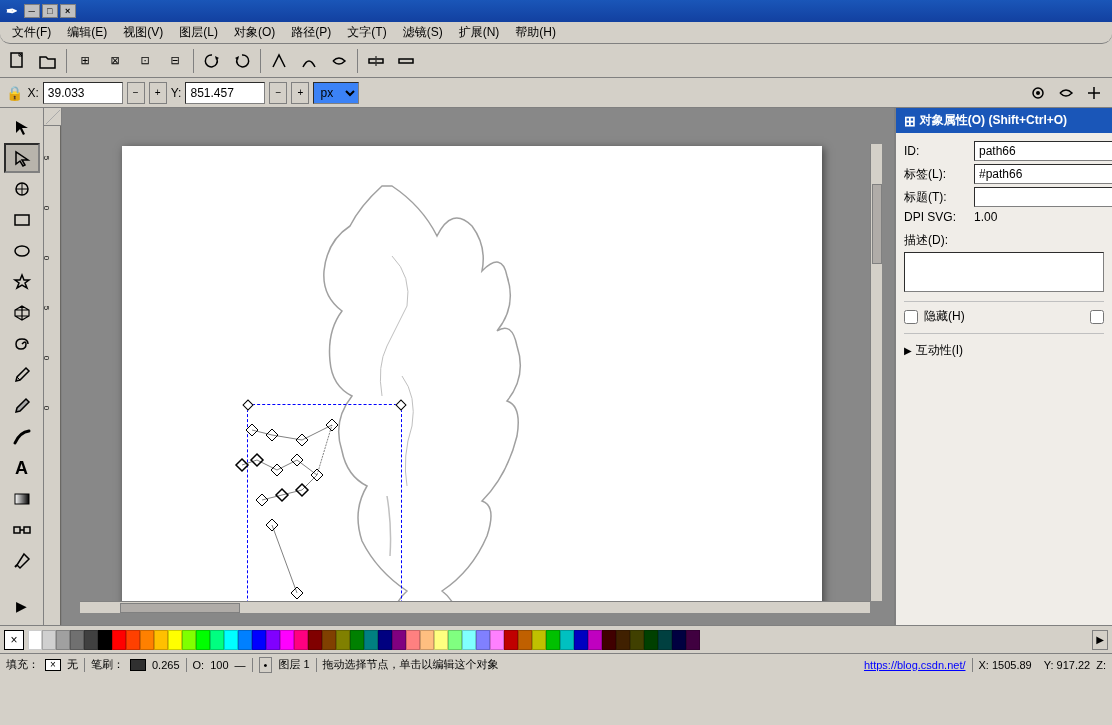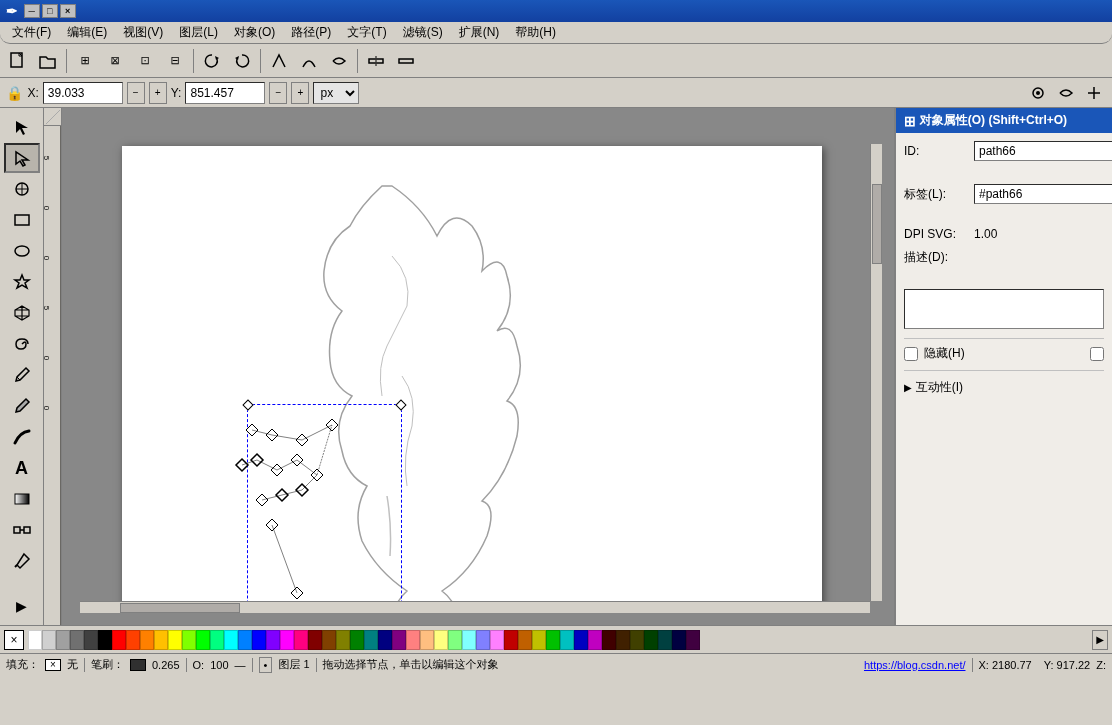--- a/index.html
+++ b/index.html
@@ -87,21 +87,21 @@
       width: 18px; height: 22px;
       background: #d4d0c8;
       border: 1px solid #808080;
       cursor: pointer;
       font-size: 10px;
       display: flex; align-items: center; justify-content: center;
     }
     .coord-unit-select {
       height: 22px;
       border: 1px inset #808080;
-      background: #e5e5e5;
+      background: #3b82f6;
       font-size: 12px;
       padding: 0 2px;
     }
 
     
     #main {
       display: flex;
       height: calc(725px - 22px - 22px - 34px - 30px - 22px - 28px);
     }
 
@@ -240,21 +240,21 @@
       gap: 4px;
     }
     #panel-content {
       flex: 1;
       padding: 8px;
       overflow-y: auto;
     }
     .prop-row {
       display: flex;
       align-items: center;
-      margin-bottom: 23px;
+      margin-bottom: 3px;
     }
     .prop-label {
       width: 70px;
       font-size: 12px;
       color: #000;
       flex-shrink: 0;
     }
     .prop-input {
       flex: 1;
       height: 20px;
@@ -690,20 +690,24 @@
         <input class="prop-input" type="text" id="id-input" value="path66" style="">
       </div>
 
       
       <div class="prop-row">
         <span class="prop-label">标签(L):</span>
         <input class="prop-input" type="text" id="tag-input" value="#path66" style="">
       </div>
 
       
+      <div class="prop-row">
+        <span class="prop-label">标题(T):</span>
+        <input class="prop-input" type="text" id="title-input" style="">
+      </div>
 
       
       <div class="dpi-row">
         <span class="prop-label">DPI SVG:</span>
         <span class="prop-value">1.00</span>
       </div>
 
       
       <div class="prop-row" style="align-items:flex-start;">
         <span class="prop-label">描述(D):</span>
@@ -810,17 +814,17 @@
   <span style="background:#d4d0c8;border:1px solid #808080;padding:1px 4px;font-size:11px;">•</span>
   <span class="status-item">图层 1</span>
   <div class="status-sep"></div>
 
   <span class="status-item">拖动选择节点，单击以编辑这个对象</span>
   <div style="flex:1;"></div>
 
   <span class="status-item" style="color:#0000ff;text-decoration:underline;">https://blog.csdn.net/</span>
   <div class="status-sep"></div>
 
-  <span class="status-item">X: 2180.77</span>
+  <span class="status-item">X: 1505.89</span>
   <br>
   <span class="status-item">Y: 917.22</span>
   <span class="status-item">Z:</span>
 </div>
 
 </body></html>

